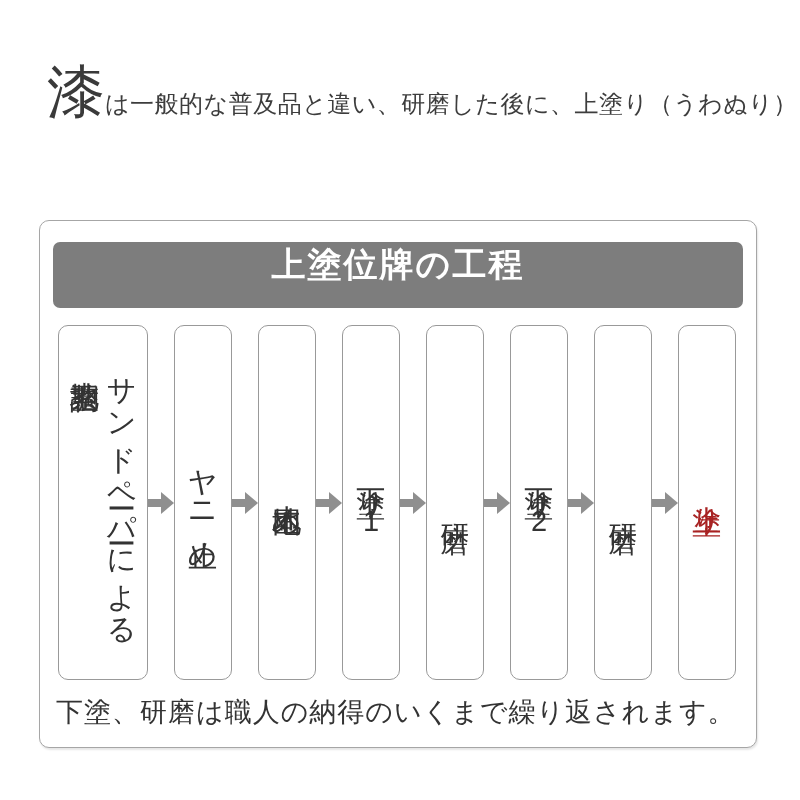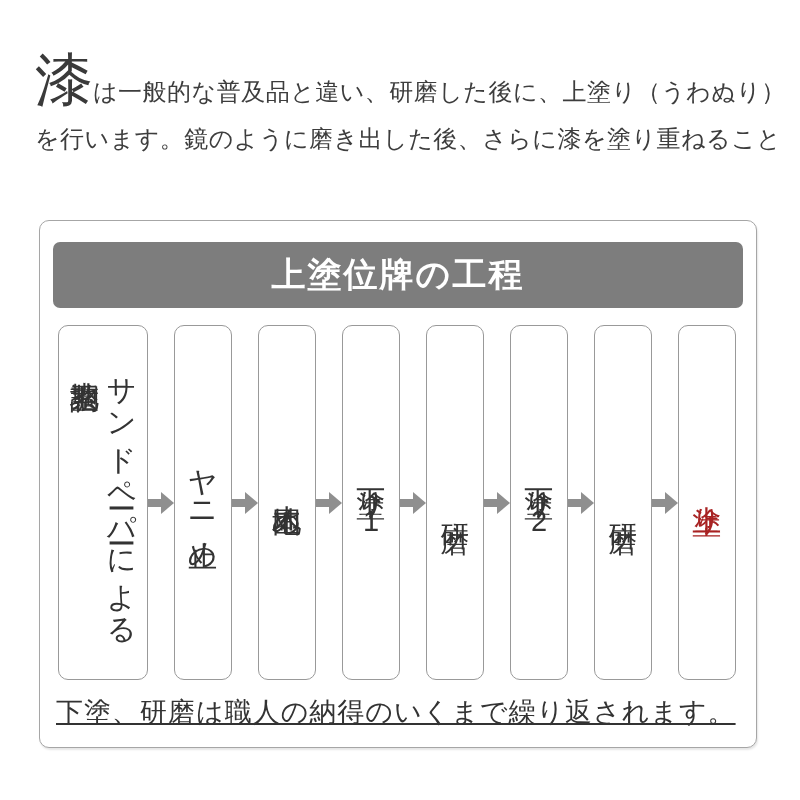--- a/index.html
+++ b/index.html
@@ -11,21 +11,21 @@
     font-family: "Liberation Sans", "DejaVu Sans", sans-serif;
     overflow: hidden;
   }
 
   
   .intro {
     position: absolute;
     left: 35px;
     top: 57px;
     width: 740px;
-    margin: 0;
+    margin: 12px;
     font-family: "DejaVu Serif", "Liberation Serif", serif;
     font-size: 24px;
     line-height: 47px;
     letter-spacing: 0.5px;
     color: #3d3d3d;
   }
   .iline { display: block; white-space: nowrap; }
   .dropcap {
     font-size: 58px;
     letter-spacing: 0;
@@ -46,21 +46,21 @@
     box-shadow: 1px 2px 2px rgba(0,0,0,0.10);
   }
 
   
   .panel-title {
     margin: 21px 13px 0 13px;
     height: 66px;
     background: #7d7d7d;
     border-radius: 7px;
     display: flex;
-    align-items: center;
+    align-items: flex-start;
     justify-content: center;
     color: #ffffff;
     font-size: 34px;
     font-weight: 600;
     letter-spacing: 2px;
   }
 
   
   .flow {
     margin: 17px 0 0 18px;
@@ -128,31 +128,29 @@
     border-top: 11px solid transparent;
     border-bottom: 11px solid transparent;
   }
 
   
   .footer-note {
     margin: 14px 0 0 16px;
     font-size: 27px;
     letter-spacing: 1px;
     color: #333333;
-    text-decoration: underline;
   }
 </style>
 </head>
 <body>
 
 <div class="page">
 
   <p class="intro">
     <span class="iline"><span class="dropcap">漆</span><span>は一般的な普及品と違い、研磨した後に、上塗り（うわぬり）</span></span>
-    <span class="iline">を行います。鏡のように磨き出した後、さらに漆を塗り重ねること</span>
   </p>
 
   <div class="panel">
 
     <div class="panel-title">
       <span>上塗位牌の工程</span>
     </div>
 
     <div class="flow">
 

